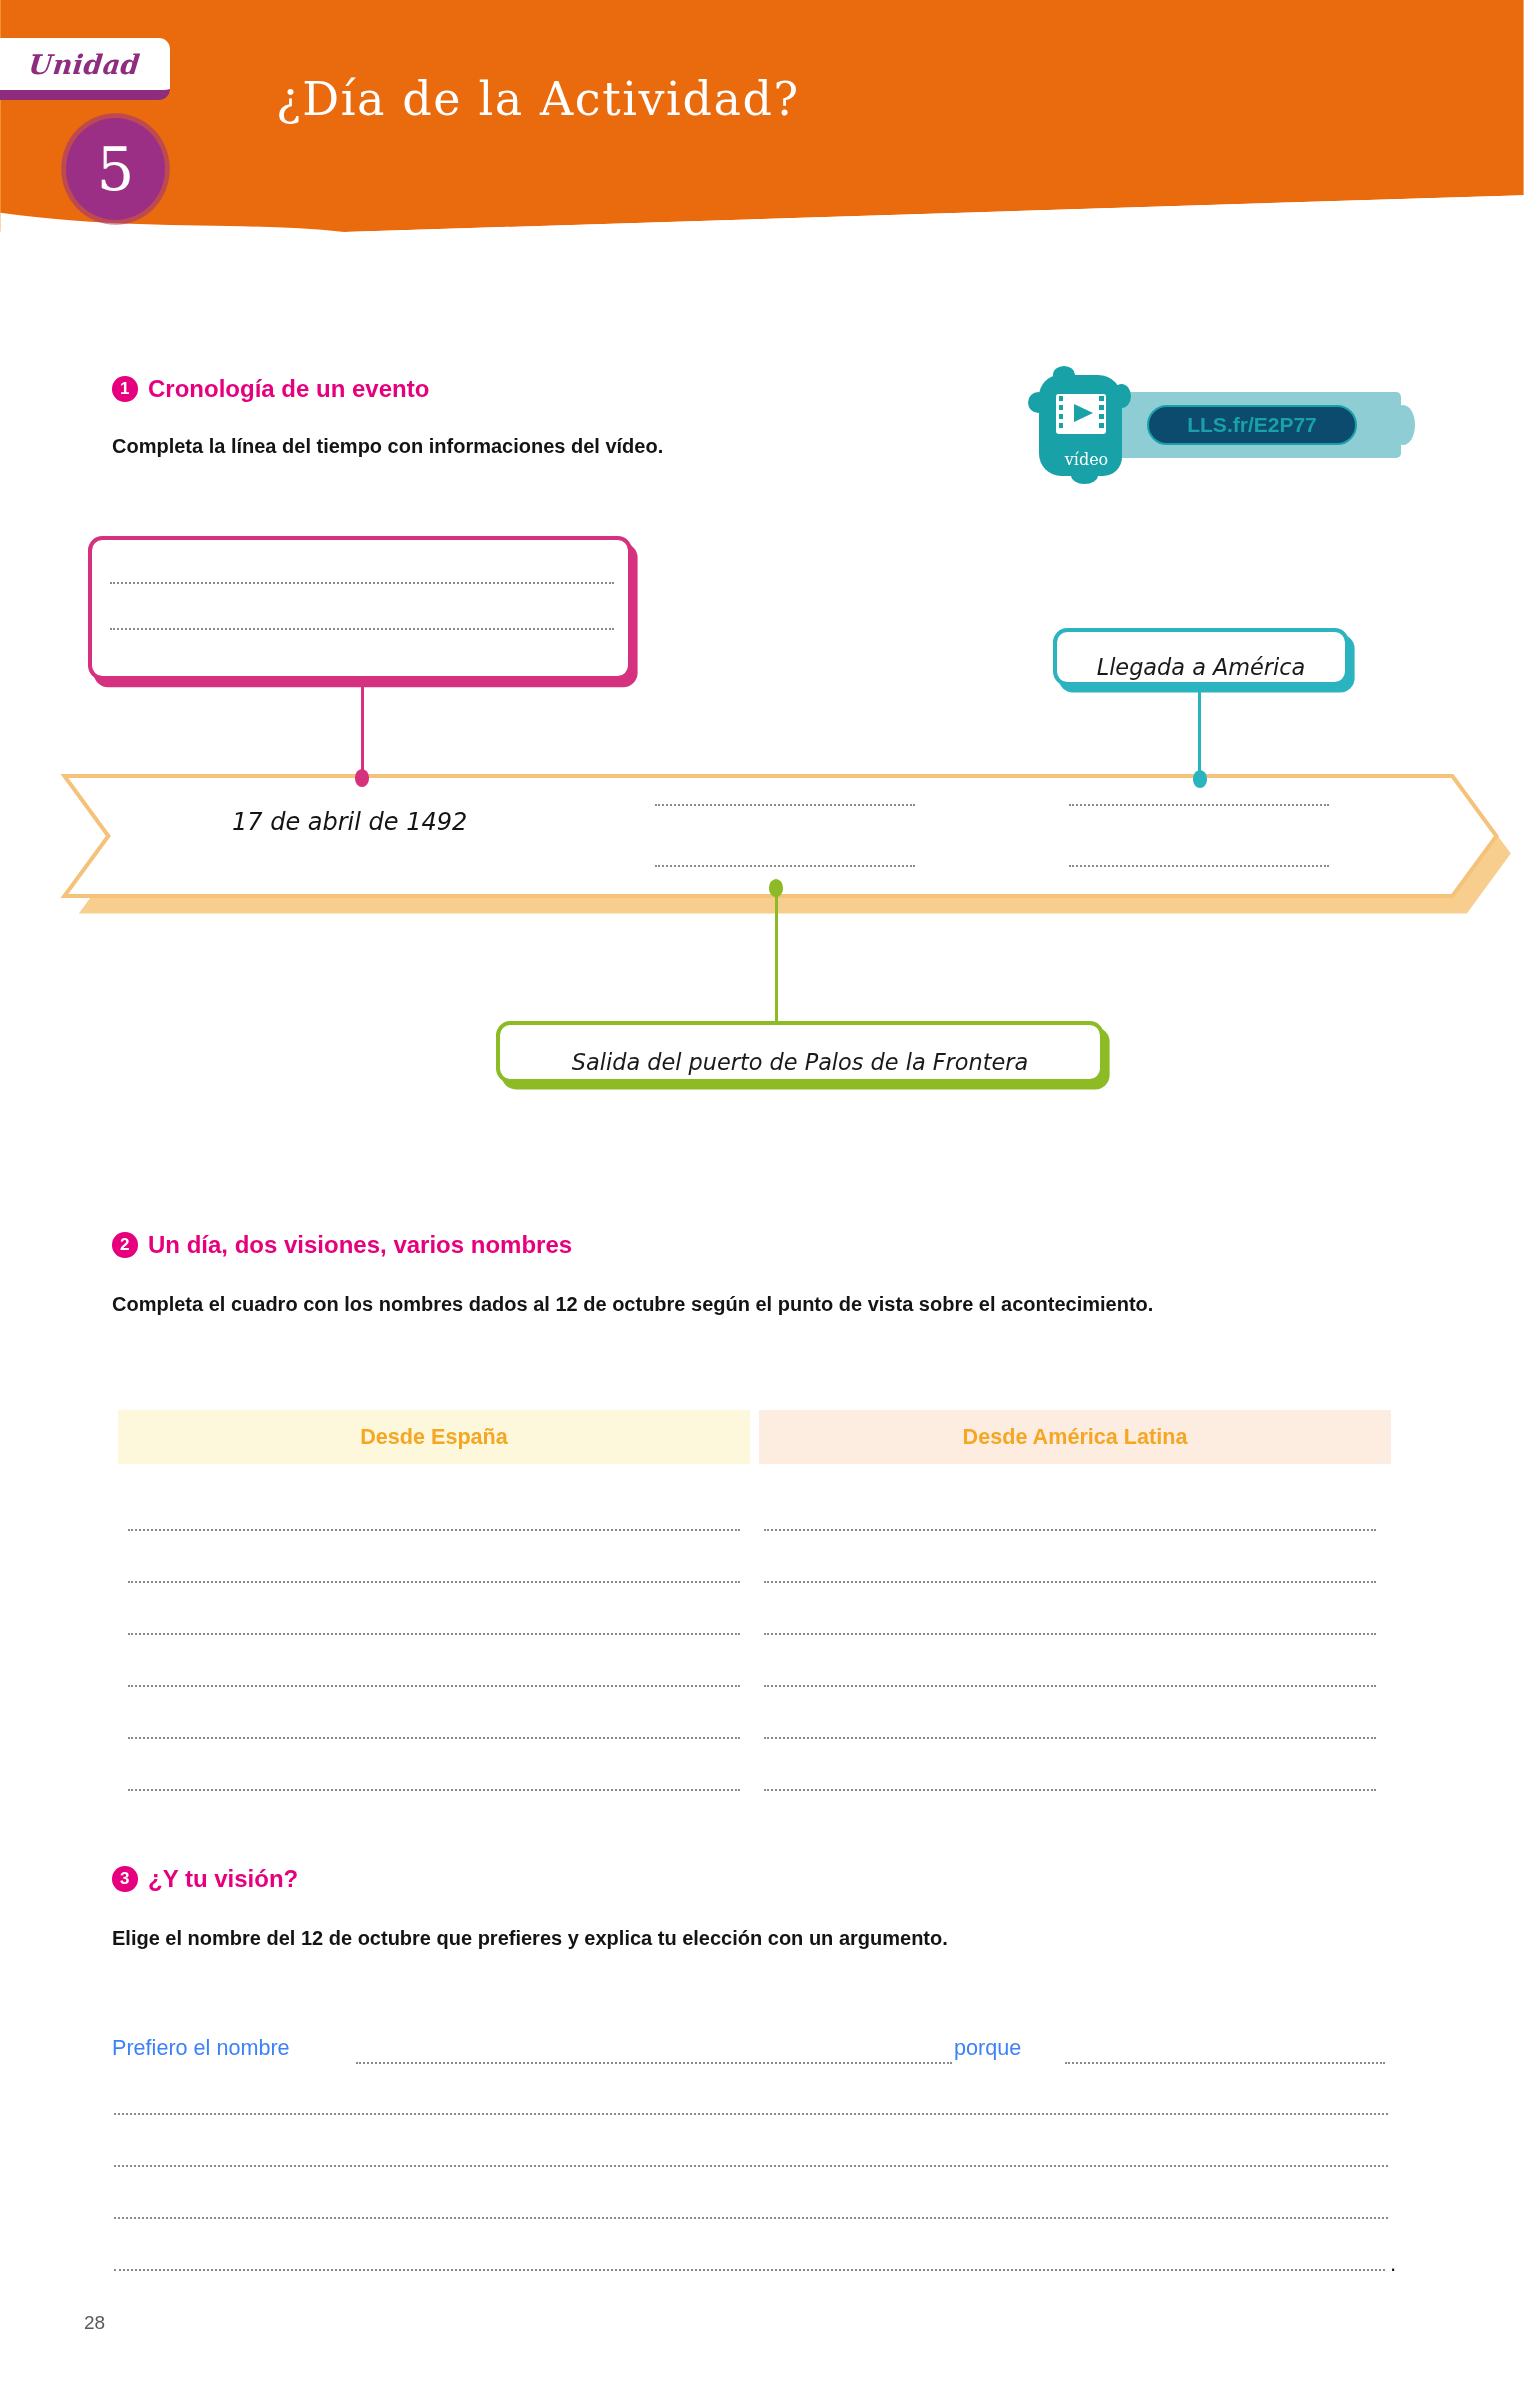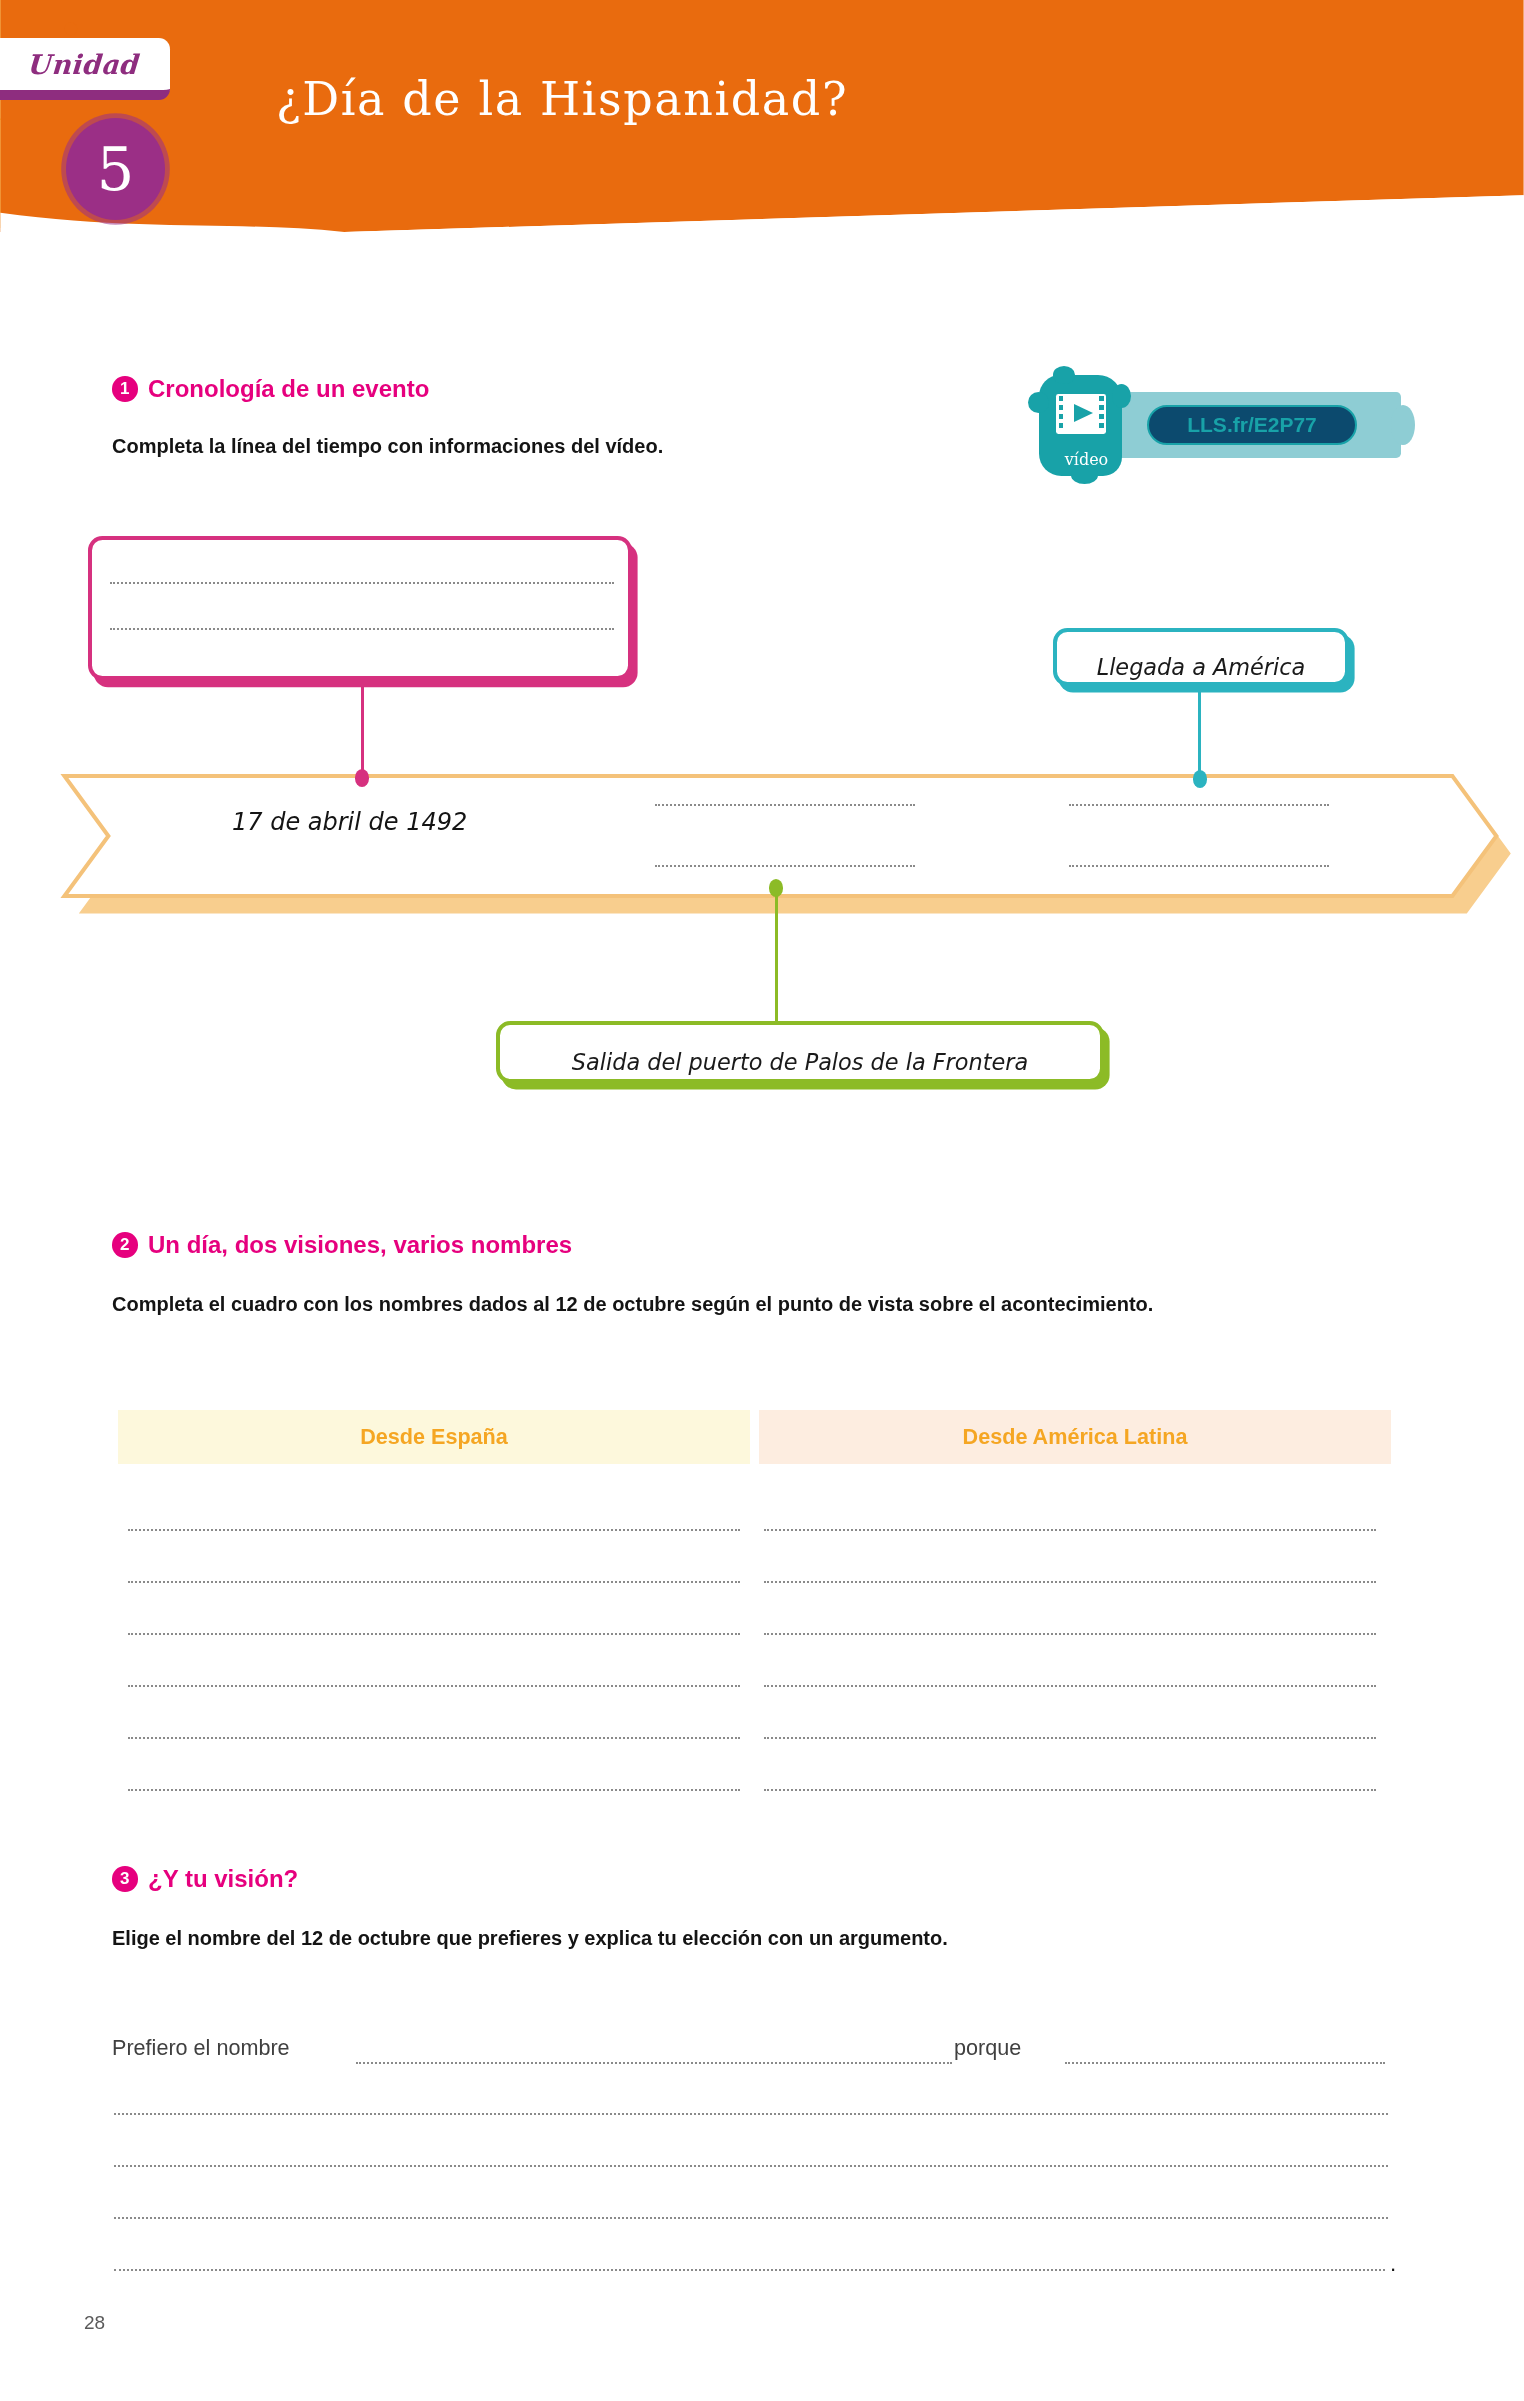--- a/index.html
+++ b/index.html
@@ -197,21 +197,21 @@
   .tbl-head {
     position: absolute; height: 54px;
     display: flex; align-items: center; justify-content: center;
   }
   .tbl-head-text { color: #F5A623; font-size: 21.6px; font-weight: bold; white-space: nowrap; }
   .tbl-dot { position: absolute; height: 0; border-top: 2.4px dotted #8a8a8a; }
 
   
   .ans-label {
     position: absolute;
-    font-size: 21.6px; color: #404040;
+    font-size: 21.6px; color: #3b82f6;
     white-space: nowrap;
   }
   .ans-dot { position: absolute; height: 0; border-top: 2.4px dotted #8a8a8a; }
   .ans-period { position:absolute; font-size: 22.4px; color:#141414; }
 
   .page-num {
     position: absolute; left: 84px; top: 2312px;
     font-size: 19px; color: #5a5a5a;
   }
 </style>
@@ -248,21 +248,21 @@
     </svg>
 
     <div class="unit-badge">
       <span class="unit-badge-text">Unidad</span>
     </div>
 
     <div class="unit-circle">
       <span class="unit-circle-text">5</span>
     </div>
 
-    <div class="header-title">¿Día de la Hispanidad?</div>
+    <div class="header-title">¿Día de la Actividad?</div>
   </div>
 
 
   <div class="ex-head" style="left:112px; top:375px;">
     <span class="ex-num">1</span>
     <span class="ex-title">Cronología de un evento</span>
   </div>
   <div class="ex-instr" style="left:112px; top:432px; width:881px;">Completa la línea del tiempo con informaciones del vídeo.</div>
 
   <div class="video-badge">

